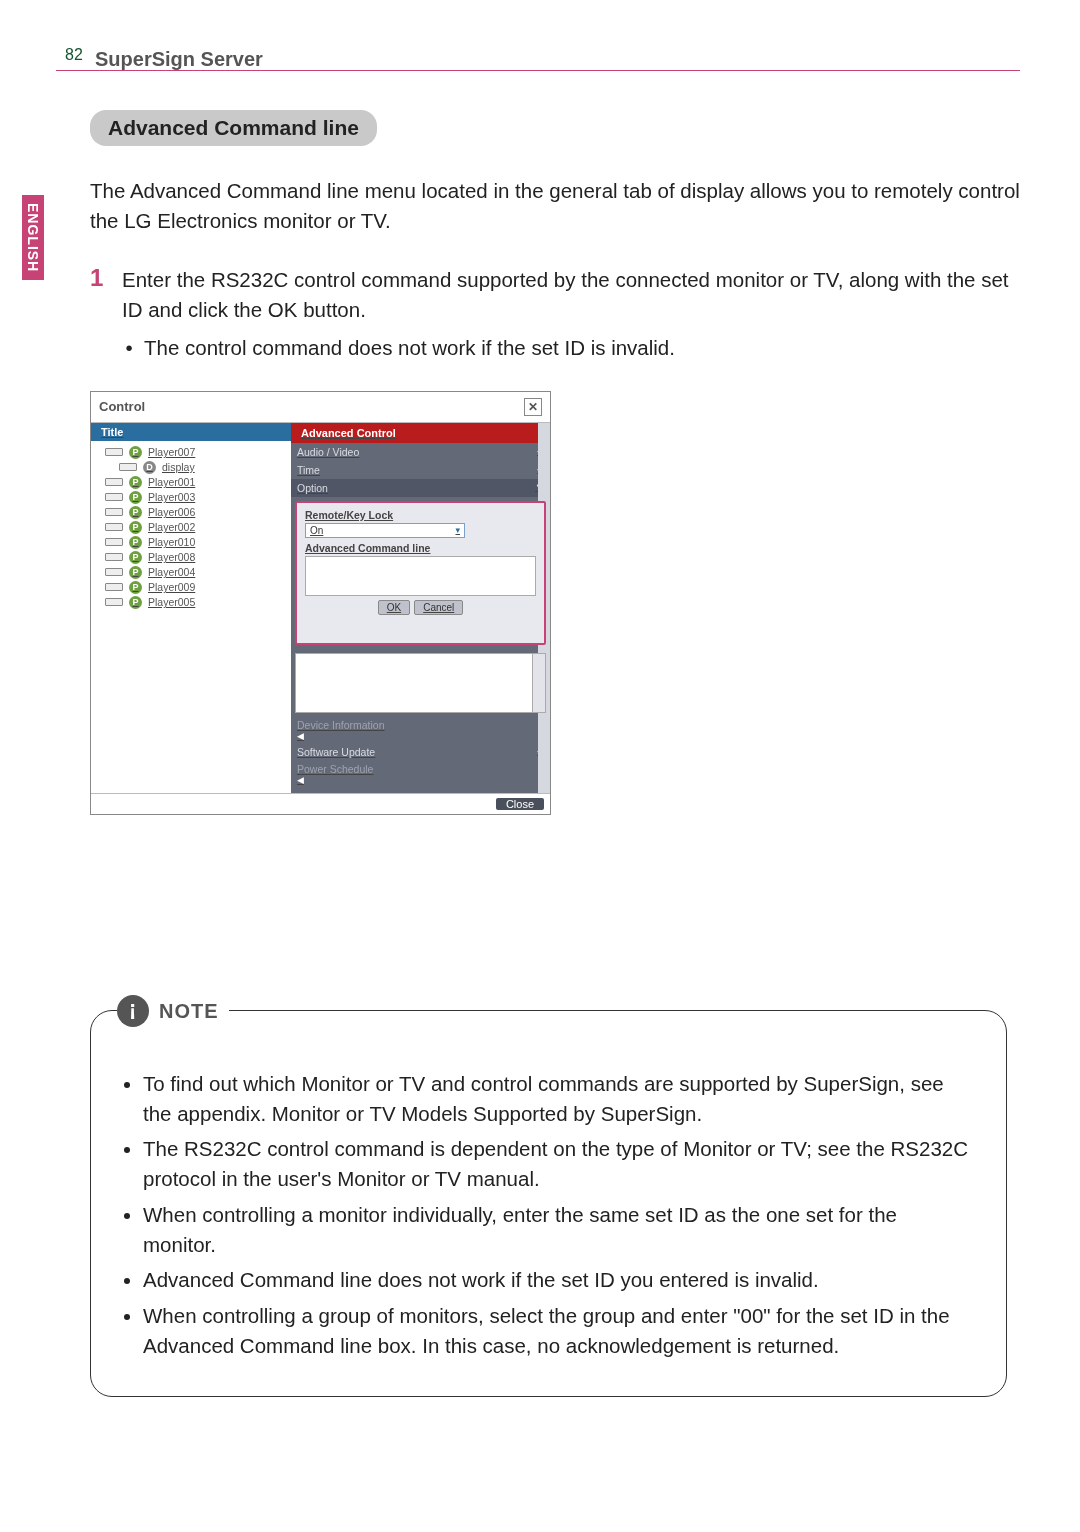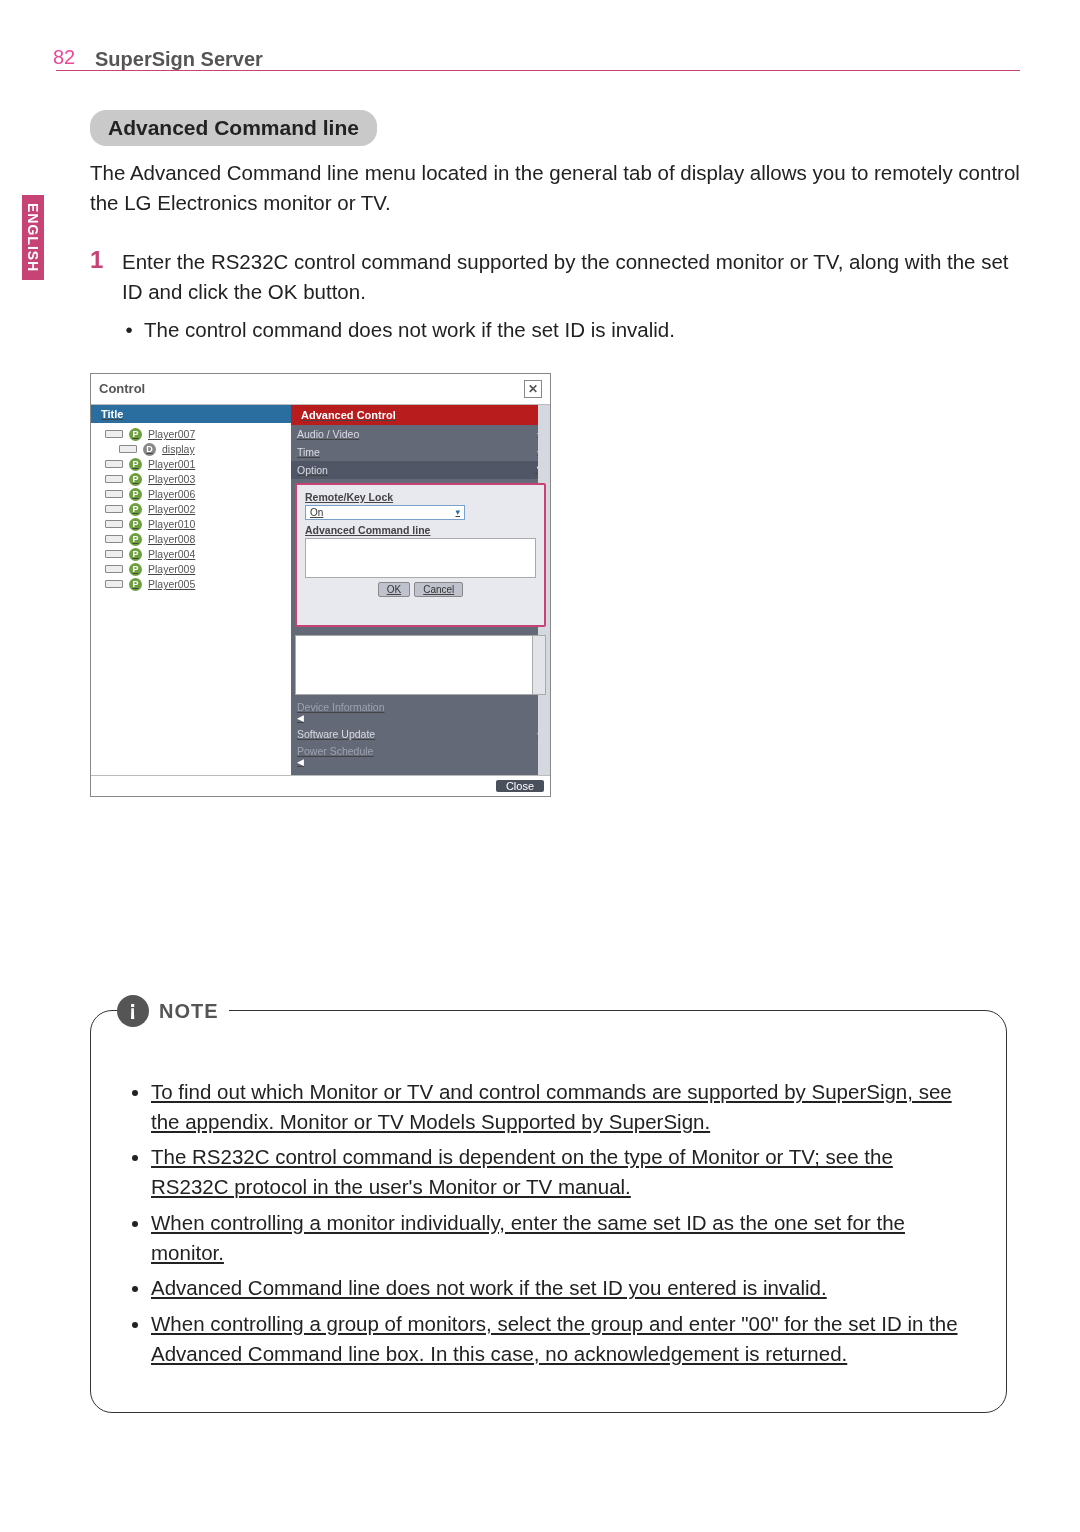--- a/index.html
+++ b/index.html
@@ -8,23 +8,23 @@
     font-family: Arial, Helvetica, sans-serif;
     background: #fff;
     color: #222;
     width: 1080px;
     height: 1532px;
     position: relative;
   }
   .page-num {
     position: absolute;
     top: 46px;
-    left: 53px;
-    font-size: 20px;
-    color: #ec4899;
+    left: 65px;
+    font-size: 16px;
+    color: #14532d;
   }
   .header-title {
     position: absolute;
     top: 48px;
     left: 95px;
     font-size: 20px;
     font-weight: bold;
     color: #555;
   }
   .header-rule {
@@ -58,21 +58,21 @@
   }
   .content {
     position: absolute;
     top: 70px;
     left: 90px;
     right: 60px;
   }
   .intro {
     font-size: 20.5px;
     line-height: 1.45;
-    margin: 0 0 30px 0;
+    margin: 18px 0 30px 0;
   }
   .step-row {
     display: flex;
     gap: 10px;
     font-size: 20.5px;
     line-height: 1.45;
   }
   .step-num { color: #c74375; font-weight: bold; font-size: 24px; line-height: 1.1; width: 22px; }
   .step-body { flex: 1; }
   .sub-bullet {
@@ -231,21 +231,21 @@
   }
   .note-icon {
     width: 32px; height: 32px; border-radius: 50%;
     background: #555; display: flex; align-items: center; justify-content: center;
   }
   .note-icon::before {
     content: "!"; color: #fff; font-weight: bold; font-size: 22px;
     transform: rotate(180deg);
   }
   .note-label { font-weight: bold; font-size: 20px; color: #555; letter-spacing: 1px; }
-  .note-box ul { margin: 16px; padding-left: 20px; text-decoration: underline; }
+  .note-box ul { margin: 8px; padding-left: 20px; }
   .note-box li { font-size: 20.5px; line-height: 1.45; margin-bottom: 6px; }
 </style>
 </head>
 <body>
 
 <div class="page-num">82</div>
 <div class="header-title">SuperSign Server</div>
 <div class="header-rule"></div>
 <div class="lang-tab">ENGLISH</div>
 

